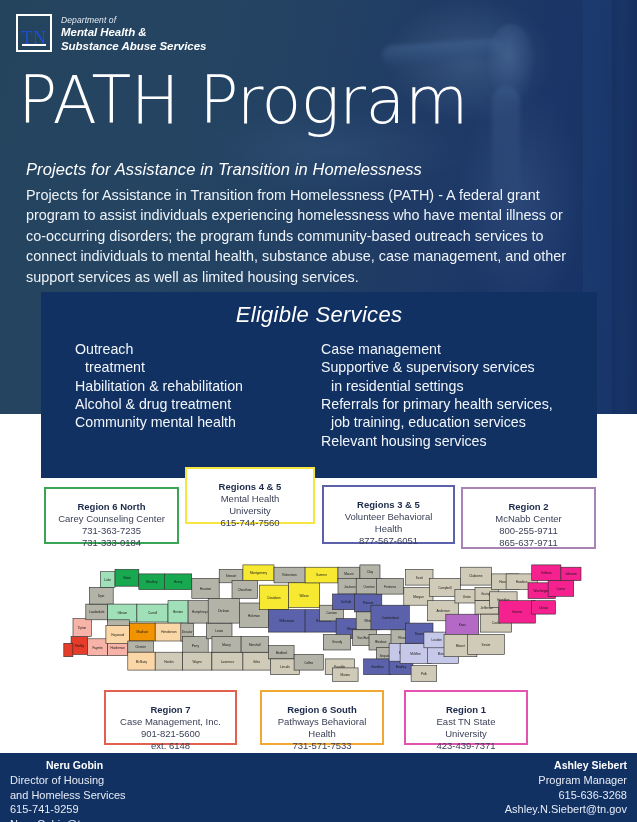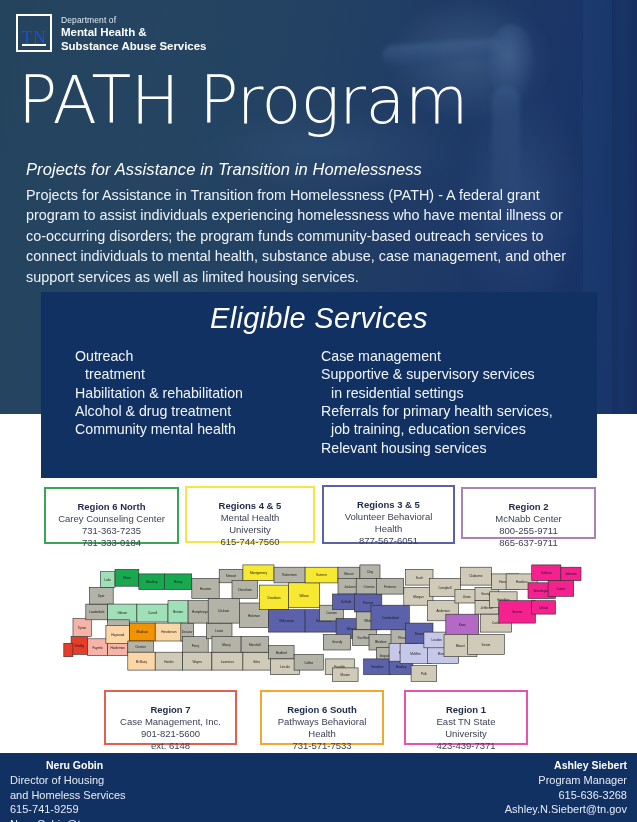--- a/index.html
+++ b/index.html
@@ -103,21 +103,21 @@
     letter-spacing: 0.5px;
     line-height: 1;
     margin-bottom: 2px;
     margin-top: 12px;
   }
   .tn-mark .tn-rule {
     position: absolute;
     bottom: 4px; left: 4px; right: 4px;
     height: 2px; background: #ffffff;
   }
-  .logo-text { padding-top: 1px; }
+  .logo-text { padding-top: 1px; font-style: italic; }
   .logo-dept {
     font-size: 8.5px;
     color: #e4ebf2;
     line-height: 1.18;
     letter-spacing: 0.1px;
   }
   .logo-l2, .logo-l3 {
     font-size: 11.5px;
     font-weight: 700;
     color: #ffffff;
@@ -159,21 +159,21 @@
   
   .services-panel {
     position: absolute;
     left: 41px; top: 292px;
     width: 556px; height: 186px;
     background: #113163;
     z-index: 8;
   }
   .services-title {
     text-align: center;
-    font-size: 29px;
+    font-size: 22px;
     font-style: italic;
     font-weight: 300;
     color: #ffffff;
     padding-top: 10px;
     letter-spacing: 0.3px;
   }
   .services-cols {
     display: flex;
     padding: 12px 0 0 34px;
     gap: 0;
@@ -300,33 +300,33 @@
     </div>
   </div>
 
   <div id="regions-top-host">
       <div class="region-box" style="left: 44px; top: 487px; width: 135px; height: 57px; border-color: rgb(58, 166, 85);">
         <div class="region-name">Region 6 North</div>
         <div class="region-line">Carey Counseling Center</div>
         <div class="region-line">731-363-7235</div>
         <div class="region-line">731-333-0184</div>
       </div>
-      <div class="region-box" style="left: 185px; top: 486px; width: 130px; height: 57px; border-color: rgb(245, 230, 66);">
+      <div class="region-box" style="left: 185px; top: 467px; width: 130px; height: 57px; border-color: rgb(245, 230, 66);">
         <div class="region-name">Regions 4 &amp; 5</div>
         <div class="region-line">Mental Health</div>
         <div class="region-line">University</div>
         <div class="region-line">615-744-7560</div>
       </div>
       <div class="region-box" style="left: 322px; top: 485px; width: 133px; height: 59px; border-color: rgb(91, 98, 171);">
         <div class="region-name">Regions 3 &amp; 5</div>
         <div class="region-line">Volunteer Behavioral</div>
         <div class="region-line">Health</div>
         <div class="region-line">877-567-6051</div>
       </div>
-      <div class="region-box" style="left: 461px; top: 487px; width: 135px; height: 52px; border-color: rgb(169, 131, 181);">
+      <div class="region-box" style="left: 461px; top: 487px; width: 135px; height: 62px; border-color: rgb(169, 131, 181);">
         <div class="region-name">Region 2</div>
         <div class="region-line">McNabb Center</div>
         <div class="region-line">800-255-9711</div>
         <div class="region-line">865-637-9711</div>
       </div>
     </div>
 
   <div class="map-wrap">
     <svg viewBox="0 0 530 132" xmlns="http://www.w3.org/2000/svg">
       <g stroke="#2a2a2a" stroke-width="0.6" id="map-counties">

